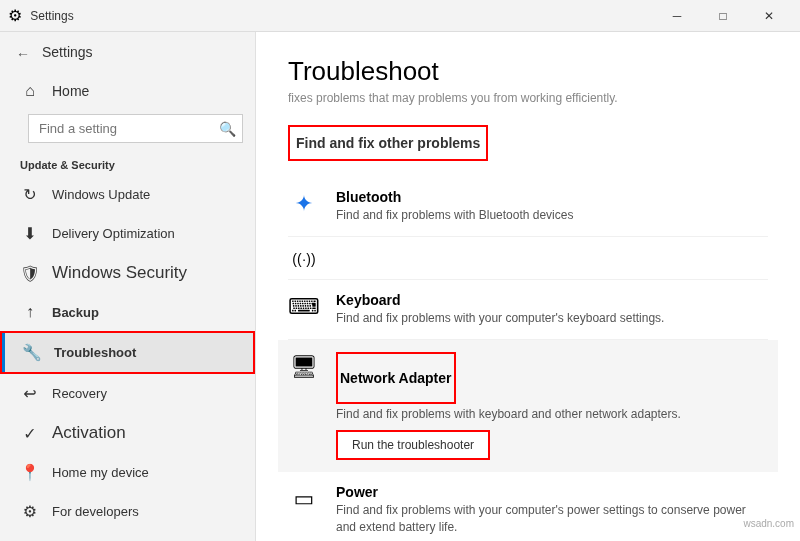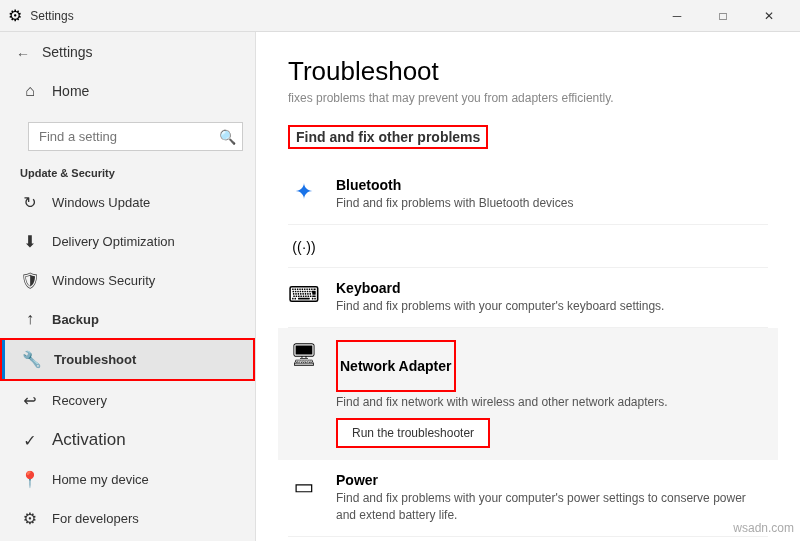--- a/index.html
+++ b/index.html
@@ -52,21 +52,21 @@
     .sidebar-app-title { font-size: 14px; color: #333; }
 
     .sidebar-home {
       display: flex; align-items: center; gap: 12px;
       padding: 10px 20px;
       cursor: pointer;
       font-size: 14px; color: #333;
     }
 
     .search-box {
-      margin: 12px 12px 8px 12px;
+      margin: 4px 12px 8px 12px;
       position: relative;
       padding-left: 16px;
     }
     .search-box input {
       width: 100%; padding: 6px 30px 6px 10px;
       border: 1px solid #ccc; background: #fff;
       font-size: 13px; outline: none;
     }
     .search-icon-btn {
       position: absolute; right: 6px; top: 50%; transform: translateY(-50%);
@@ -110,21 +110,21 @@
     .content-subtitle {
       font-size: 12px; color: #888; margin-bottom: 20px;
       max-width: 480px;
     }
 
     .section-heading {
       font-size: 14px; font-weight: 600; color: #333;
       margin-bottom: 16px;
       border: 2px solid red;
       display: inline-block;
-      padding: 2px 6px;
+      padding: 8px 6px;
     }
 
     .troubleshoot-item {
       display: flex; align-items: flex-start; gap: 16px;
       padding: 12px 0;
       border-bottom: 1px solid #f0f0f0;
     }
     .troubleshoot-item.highlighted {
       background: #f5f5f5;
       padding: 12px 10px;
@@ -145,22 +145,22 @@
       margin-top: 8px;
       padding: 6px 14px;
       background: #fff;
       border: 2px solid red;
       font-size: 12px; cursor: pointer;
       color: #333;
     }
 
     .watermark {
       position: fixed;
-      bottom: 6px; right: 6px;
-      font-size: 12px; color: #aaa;
+      bottom: 12px; right: 6px;
+      font-size: 10px; color: #aaa;
     }
   </style>
 </head>
 <body>
 
 <div class="titlebar">
   <div class="titlebar-left">
     <span>⚙</span>
     <span class="titlebar-title">Settings</span>
   </div>
@@ -196,21 +196,21 @@
         <div class="sidebar-item">
           <span class="sidebar-icon">↻</span>
           <span style="font-size: 13px;">Windows Update</span>
         </div>
         <div class="sidebar-item">
           <span class="sidebar-icon">⬇</span>
           <span style="font-size: 13px;">Delivery Optimization</span>
         </div>
         <div class="sidebar-item">
           <span class="sidebar-icon">🛡</span>
-          <span style="font-size: 13px; text-align: center;">Windows Security</span>
+          <span style="font-size: 17px; text-align: center;">Windows Security</span>
         </div>
         <div class="sidebar-item">
           <span class="sidebar-icon">↑</span>
           <span style="font-size: 13px; font-weight: bold;">Backup</span>
         </div>
         <div class="sidebar-item active" style="border: 2px solid red;">
           <span class="sidebar-icon">🔧</span>
           <span style="font-size: 13px;">Troubleshoot</span>
         </div>
         <div class="sidebar-item">
@@ -231,21 +231,21 @@
         </div>
         <div class="sidebar-item">
           <span class="sidebar-icon">⊞</span>
         </div>
       </div>
 
   </div>
 
   <div class="content">
     <div class="content-title">Troubleshoot</div>
-    <div class="content-subtitle">fixes problems that may prevent you from adapters efficiently.</div>
+    <div class="content-subtitle">fixes problems that may problems you from working efficiently.</div>
 
     <div class="section-heading">Find and fix other problems</div>
 
     <div id="troubleshoot-items">
         <div class="troubleshoot-item">
           <div class="item-icon" style="color: rgb(26, 115, 232);">✦</div>
           <div class="item-content">
             <div class="item-title">Bluetooth</div>
             <div class="item-desc">Find and fix problems with Bluetooth devices</div>
           </div>
@@ -255,21 +255,21 @@
         </div>
         <div class="troubleshoot-item">
           <div class="item-icon">⌨</div>
           <div class="item-content">
             <div class="item-title">Keyboard</div>
             <div class="item-desc">Find and fix problems with your computer's keyboard settings.</div>
           </div>
         </div>
         <div class="troubleshoot-item highlighted">
           <div class="item-icon">🖥</div>
-          <div class="item-content"><div class="item-title highlighted">Network Adapter</div><div class="item-desc">Find and fix network with wireless and other network adapters.</div><button class="run-btn">Run the troubleshooter</button></div>
+          <div class="item-content"><div class="item-title highlighted">Network Adapter</div><div class="item-desc">Find and fix problems with keyboard and other network adapters.</div><button class="run-btn">Run the troubleshooter</button></div>
         </div>
         <div class="troubleshoot-item">
           <div class="item-icon">▭</div>
           <div class="item-content">
             <div class="item-title">Power</div>
             <div class="item-desc">Find and fix problems with your computer's power settings to conserve power and extend battery life.</div>
           </div>
         </div>
         <div class="troubleshoot-item"></div>
       </div>

